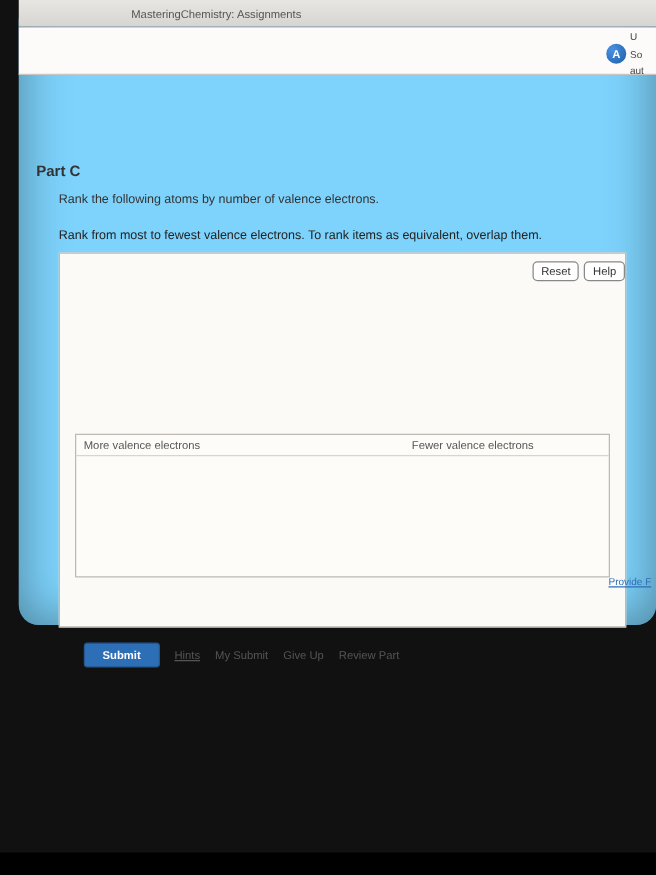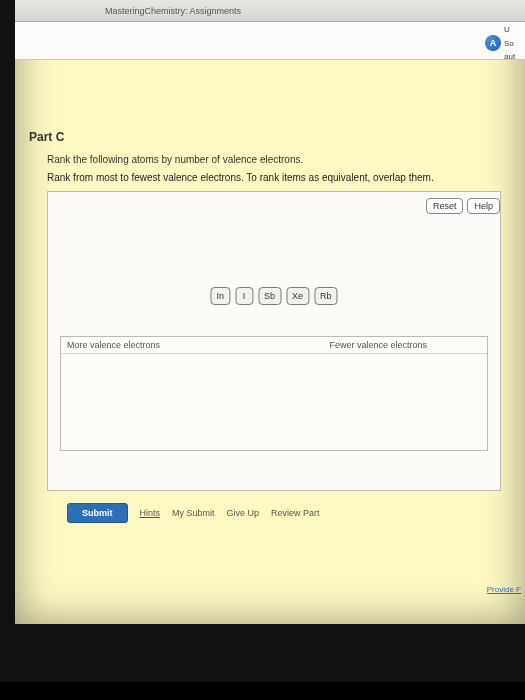--- a/index.html
+++ b/index.html
@@ -9,23 +9,24 @@
     width: 525px;
     height: 700px;
     overflow: hidden;
     position: relative;
   }
   .screen {
     position: absolute;
     left: 15px;
     top: 0;
     width: 510px;
-    height: 624px;
-    background: #fef9c3;
+    height: 500px;
+    background: #7dd3fc;
     box-shadow: 0 0 40px rgba(0,0,0,0.4) inset;
+    border-radius: 16px;
   }
   .tab-bar {
     background: linear-gradient(#e8e6e2,#d7d5d1);
     height: 22px;
     border-bottom: 1px solid #aaa;
     display: flex;
     align-items: center;
     padding-left: 90px;
     font-size: 9px;
     color: #555;
@@ -62,21 +63,21 @@
     font-weight: bold;
     color: #333;
     margin-bottom: 10px;
   }
   .inner {
     padding: 0 10px 0 18px;
   }
   .prompt1 {
     font-size: 10px;
     color: #333;
-    margin-bottom: 7px;
+    margin-bottom: 18px;
   }
   .prompt2 {
     font-size: 10px;
     font-weight: normal;
     color: #222;
     margin-bottom: 8px;
   }
   .ranking-box {
     border: 1px solid #bdbab5;
     background: #fbfaf7;
@@ -207,27 +208,20 @@
     <div class="inner">
       <div class="prompt1">Rank the following atoms by number of valence electrons.</div>
       <div class="prompt2">Rank from most to fewest valence electrons. To rank items as equivalent, overlap them.</div>
 
       <div class="ranking-box">
         <div class="rb-top">
           <div class="pill-btn">Reset</div>
           <div class="pill-btn">Help</div>
         </div>
 
-        <div class="draggables">
-          <div class="chip">In</div>
-          <div class="chip">I</div>
-          <div class="chip">Sb</div>
-          <div class="chip">Xe</div>
-          <div class="chip">Rb</div>
-        </div>
 
         <div class="drop-zone">
           <div class="dz-head">
             <span>More valence electrons</span>
             <span>Fewer valence electrons</span>
           </div>
         </div>
       </div>
 
       <div class="action-row">

